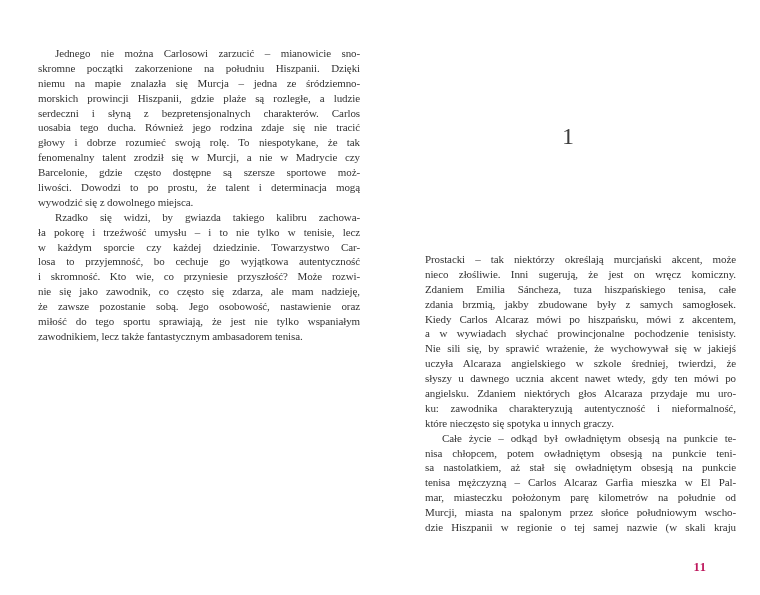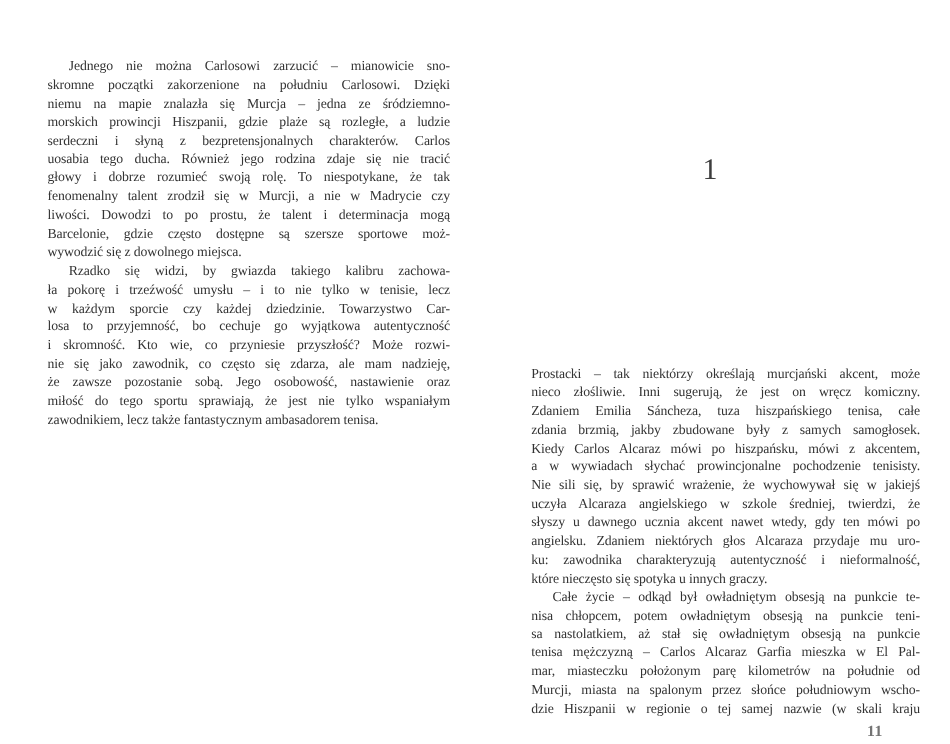--- a/index.html
+++ b/index.html
@@ -23,21 +23,20 @@
   }
   #left-block {
     left: 38px;
     top: 46px;
     width: 322px;
   }
   #right-block {
     left: 425px;
     top: 252px;
     width: 311px;
-    margin-top: 40px;
   }
   .line {
     font-size: 11px;
     line-height: 14.9px;
     height: 14.9px;
     letter-spacing: -0.1px;
     text-align: justify;
     text-align-last: justify;
     overflow: hidden;
     white-space: normal;
@@ -54,46 +53,46 @@
     top: 122px;
     width: 286px;
     text-align: center;
     font-size: 24px;
     line-height: 28px;
     color: #3d3d3d;
   }
   .page-number {
     position: absolute;
     left: 670px;
-    top: 578px;
+    top: 560px;
     width: 60px;
     text-align: center;
     font-size: 12.5px;
     font-weight: bold;
     letter-spacing: 0.5px;
-    color: #737373;
+    color: #be185d;
   }
 </style>
 </head>
 <body>
 
 <div class="spread">
 
   <section>
     <div class="textblock" id="left-block">
         <div class="line indent">Jednego nie można Carlosowi zarzucić – mianowicie sno-</div>
-        <div class="line">skromne początki zakorzenione na południu Carlosowi. Dzięki</div>
+        <div class="line">skromne początki zakorzenione na południu Hiszpanii. Dzięki</div>
         <div class="line">niemu na mapie znalazła się Murcja – jedna ze śródziemno-</div>
         <div class="line">morskich prowincji Hiszpanii, gdzie plaże są rozległe, a ludzie</div>
         <div class="line">serdeczni i słyną z bezpretensjonalnych charakterów. Carlos</div>
         <div class="line">uosabia tego ducha. Również jego rodzina zdaje się nie tracić</div>
         <div class="line">głowy i dobrze rozumieć swoją rolę. To niespotykane, że tak</div>
         <div class="line">fenomenalny talent zrodził się w Murcji, a nie w Madrycie czy</div>
+        <div class="line">Barcelonie, gdzie często dostępne są szersze sportowe moż-</div>
         <div class="line">liwości. Dowodzi to po prostu, że talent i determinacja mogą</div>
-        <div class="line">Barcelonie, gdzie często dostępne są szersze sportowe moż-</div>
         <div class="line lastline">wywodzić się z dowolnego miejsca.</div>
         <div class="line indent">Rzadko się widzi, by gwiazda takiego kalibru zachowa-</div>
         <div class="line">ła pokorę i trzeźwość umysłu – i to nie tylko w tenisie, lecz</div>
         <div class="line">w każdym sporcie czy każdej dziedzinie. Towarzystwo Car-</div>
         <div class="line">losa to przyjemność, bo cechuje go wyjątkowa autentyczność</div>
         <div class="line">i skromność. Kto wie, co przyniesie przyszłość? Może rozwi-</div>
         <div class="line">nie się jako zawodnik, co często się zdarza, ale mam nadzieję,</div>
         <div class="line">że zawsze pozostanie sobą. Jego osobowość, nastawienie oraz</div>
         <div class="line">miłość do tego sportu sprawiają, że jest nie tylko wspaniałym</div>
         <div class="line lastline">zawodnikiem, lecz także fantastycznym ambasadorem tenisa.</div>

